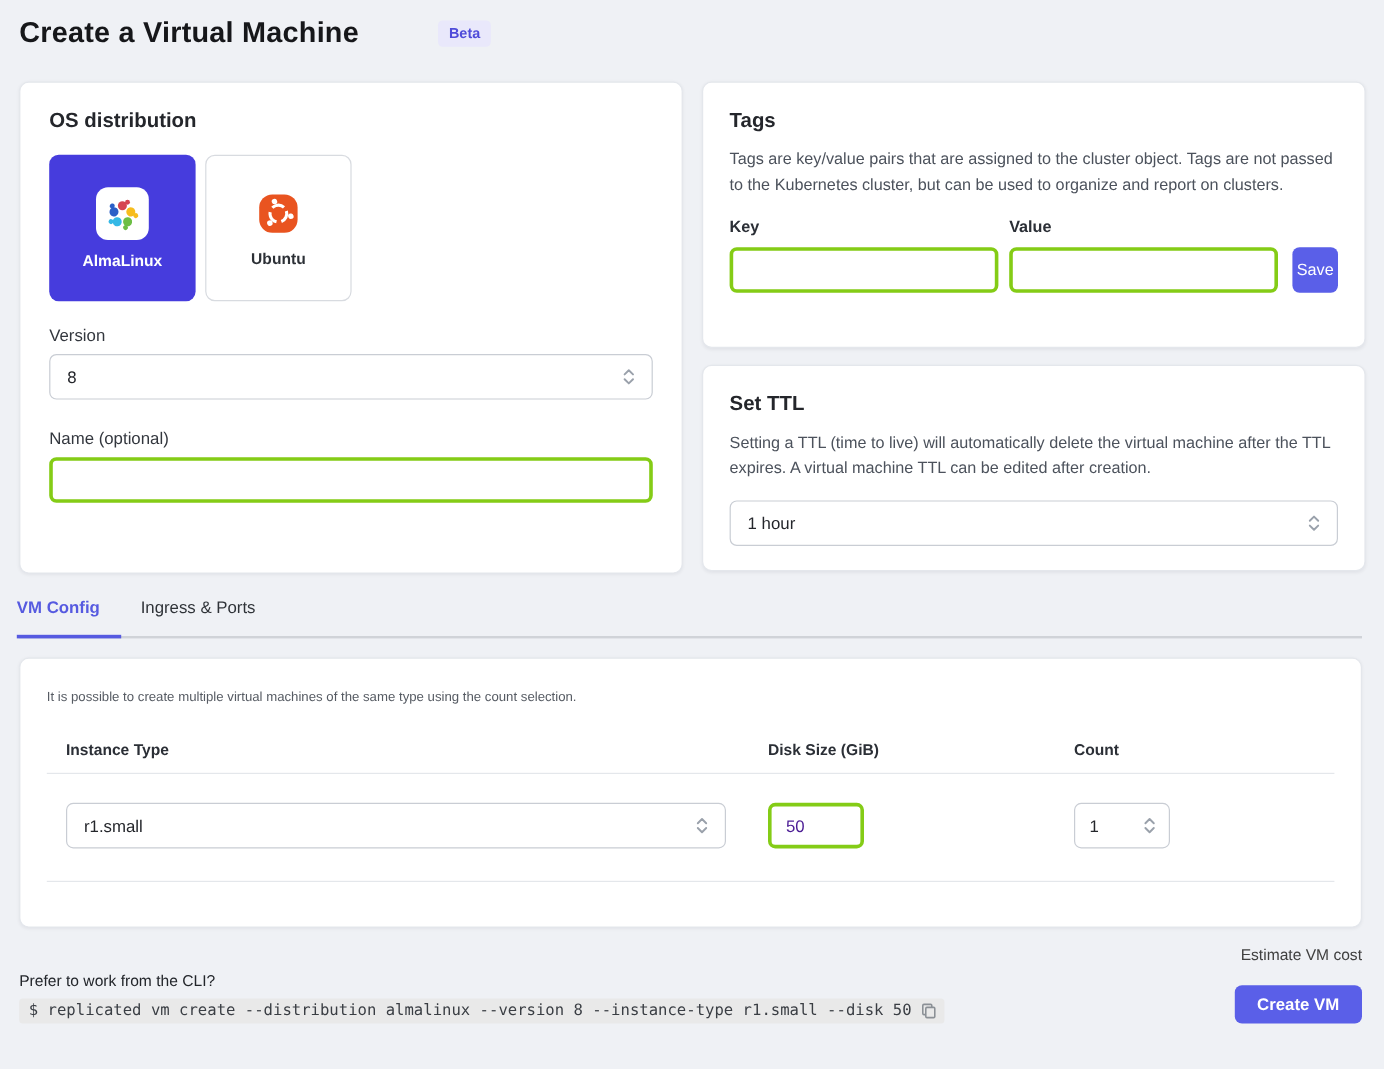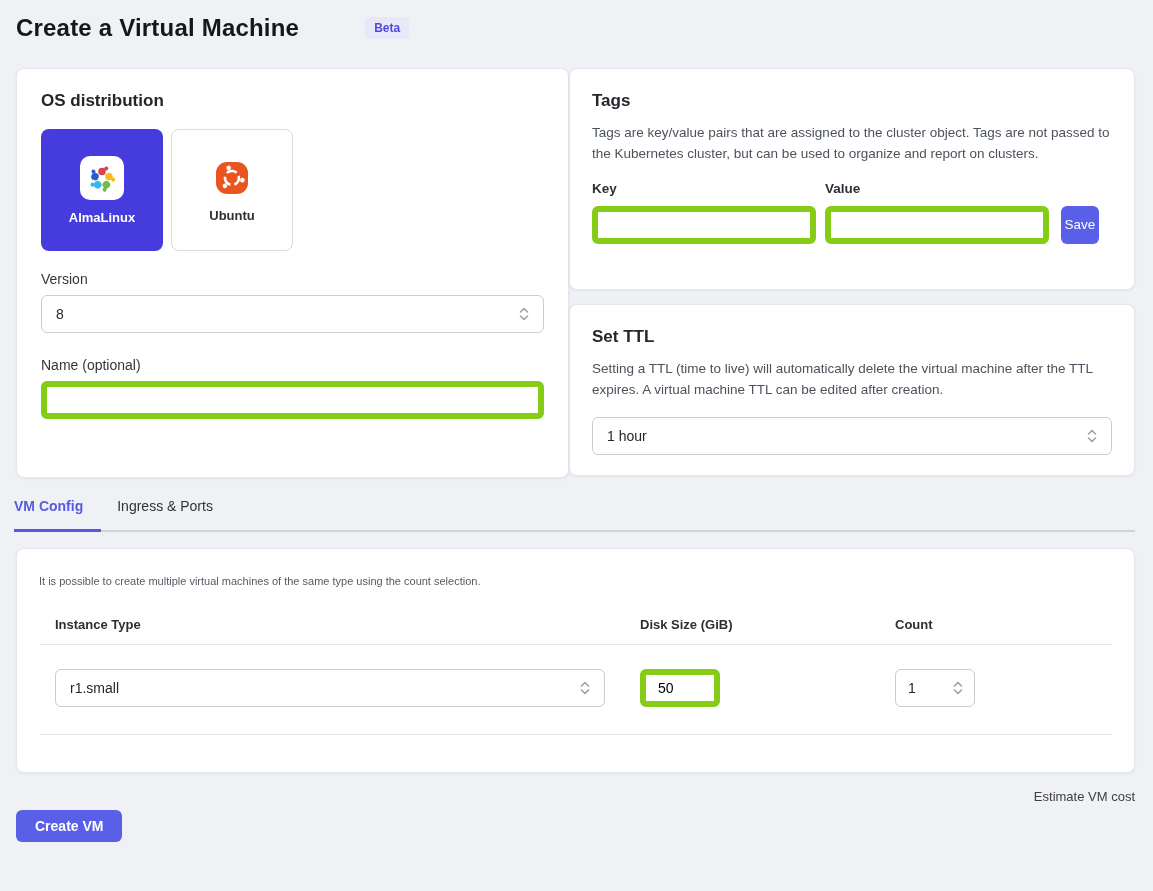--- a/index.html
+++ b/index.html
@@ -18,21 +18,21 @@
   .beta-badge {
     margin-left:18px; background:#e9e8fb; color:#4f4bd9;
     font-size:12px; font-weight:600; padding:4px 9px; border-radius:4px;
   }
 
   
   .card {
     background:#fff; border:1px solid #e4e7ec; border-radius:8px;
     box-shadow:0 1px 3px rgba(16,24,40,.06);
   }
-  .top-grid { display:grid; grid-template-columns:553px 1fr; }
+  .top-grid { display:grid; grid-template-columns:553px 1fr; gap:16px; }
   .right-col { display:flex; flex-direction:column; gap:14px; }
 
   .card-title { font-size:17px; font-weight:600; color:#24262b; }
   .card-desc  { font-size:13.5px; color:#4c525c; line-height:1.55; }
 
   
   .os-card { height:410px; padding:22px 24px; }
   .tiles { display:flex; gap:8px; margin-top:18px; }
   .tile {
     width:122px; height:122px; border-radius:8px; cursor:pointer;
@@ -48,22 +48,22 @@
     display:flex; align-items:center; justify-content:center;
   }
 
   .field-label { font-size:14px; color:#33373e; margin:20px 0 8px; }
   .select-box {
     height:38px; border:1px solid #c9cdd4; border-radius:6px; background:#fff;
     display:flex; align-items:center; justify-content:space-between;
     padding:0 12px 0 14px; font-size:14px; color:#24262b; cursor:pointer;
   }
   .text-input {
-    width:100%; height:38px; border:6px solid #84cc16; border-radius:6px;
-    background:#fff; font-size:14px; color:#000000; padding:12px 12px;
+    width:100%; height:38px; border:3px solid #84cc16; border-radius:6px;
+    background:#fff; font-size:14px; color:#4c1d95; padding:12px 12px;
     font-family:"Liberation Sans", sans-serif; outline:none;
   }
 
   
   .tags-card { height:222px; padding:22px; }
   .tags-card .card-desc { margin-top:12px; }
   .tags-form { display:flex; align-items:flex-end; margin-top:16px; gap:9px; }
   .tag-field { width:224px; }
   .tag-field .field-label { margin:0 0 10px; font-size:13.5px; font-weight:700; color:#2b2f36; }
   .save-btn {
@@ -272,16 +272,28 @@
       </div>
     </div>
     <div class="vm-divider"></div>
   </div>
 
   <div class="estimate-row">
     <a class="estimate-link">Estimate VM cost</a>
   </div>
 
   <div class="footer-row">
+    <div>
+      <div class="cli-label">Prefer to work from the CLI?</div>
+      <span class="cli-code-wrap">
+        <span class="cli-code">$ replicated vm create --distribution almalinux --version 8 --instance-type r1.small --disk 50</span>
+        <span class="copy-icon">
+          <svg width="14" height="15" viewBox="0 0 14 15" fill="none" stroke="#8b9096" stroke-width="1.3">
+            <rect x="4.5" y="4.5" width="7.5" height="8.5" rx="1"></rect>
+            <path d="M9.5 4.5 V3 a1 1 0 0 0 -1 -1 H3 a1 1 0 0 0 -1 1 v6.5 a1 1 0 0 0 1 1 h1.5"></path>
+          </svg>
+        </span>
+      </span>
+    </div>
     <button class="create-btn">Create VM</button>
   </div>
 
 </div>
 
 </body></html>

